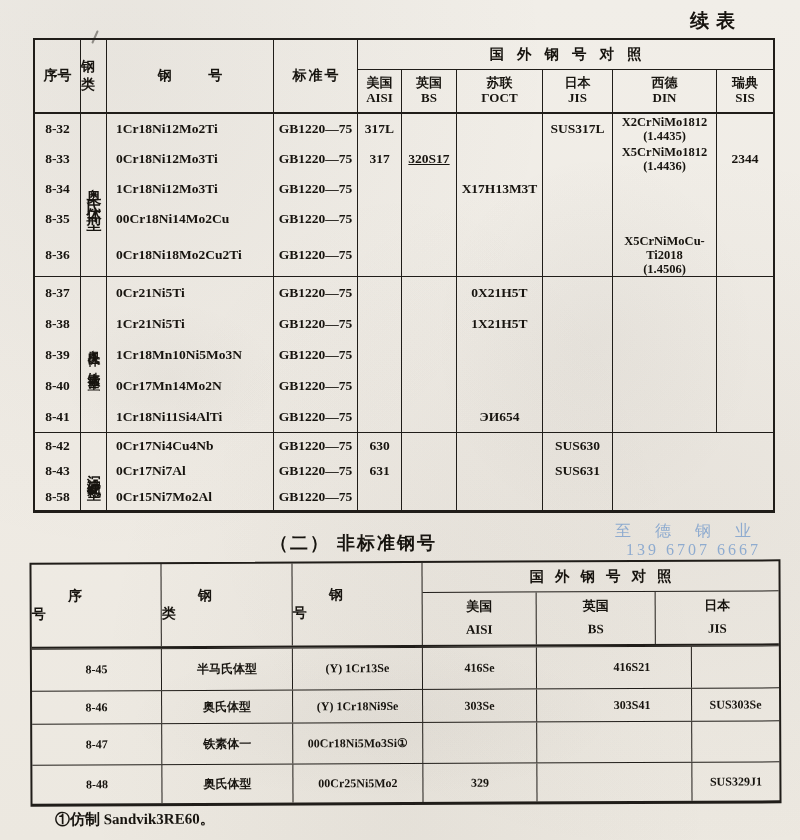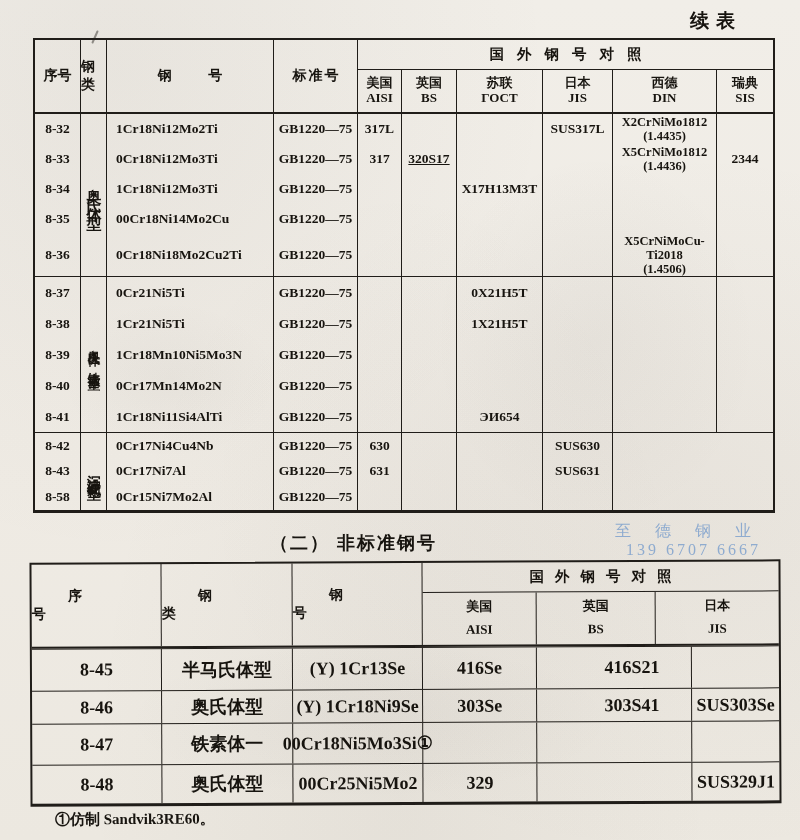--- a/index.html
+++ b/index.html
@@ -70,21 +70,21 @@
     width:751px;border:2.4px solid #201d19;border-bottom-width:3px;box-sizing:border-box;font-weight:700;
   }
   .t2-head{display:grid;grid-template-columns:130px 131px 130px 114px 119px 1fr;
     grid-template-rows:30px 52px;border-bottom:2px solid #201d19;}
   .t2 .span2{border-right:1.8px solid #201d19;}
   .t2 .h-foreign{grid-column:4/7;letter-spacing:11px;text-indent:11px;border-bottom:1.6px solid #201d19;}
   .t2 .sub{justify-content:space-around;padding:3px 0;border-right:1.8px solid #201d19;}
   .t2 .sub:last-child{border-right:none;}
   .t2row{display:flex;border-top:1.8px solid #201d19;}
   .t2row:first-of-type{border-top:none;}
-  .t2row .tcell{box-sizing:border-box;border-right:1.8px solid #201d19;display:flex;align-items:center;justify-content:center;font-size:18px;}
+  .t2row .tcell{box-sizing:border-box;border-right:1.8px solid #201d19;display:flex;align-items:center;justify-content:center;font-size:12px;}
   .t2row .tcell:last-child{border-right:none;flex:1;}
   .w0{width:130px;} .w1{width:131px;} .w2{width:130px;} .w3{width:114px;} .w4{width:119px;margin-left:36px;}
   .h41{height:41px;} .h42{height:32px;} .h40{height:40px;} .h38{height:38px;}
 
   .footnote{position:absolute;left:55px;top:810px;font-size:15px;font-weight:700;transform:rotate(-0.3deg);}
 </style>
 </head>
 <body>
 
 <div class="page">

